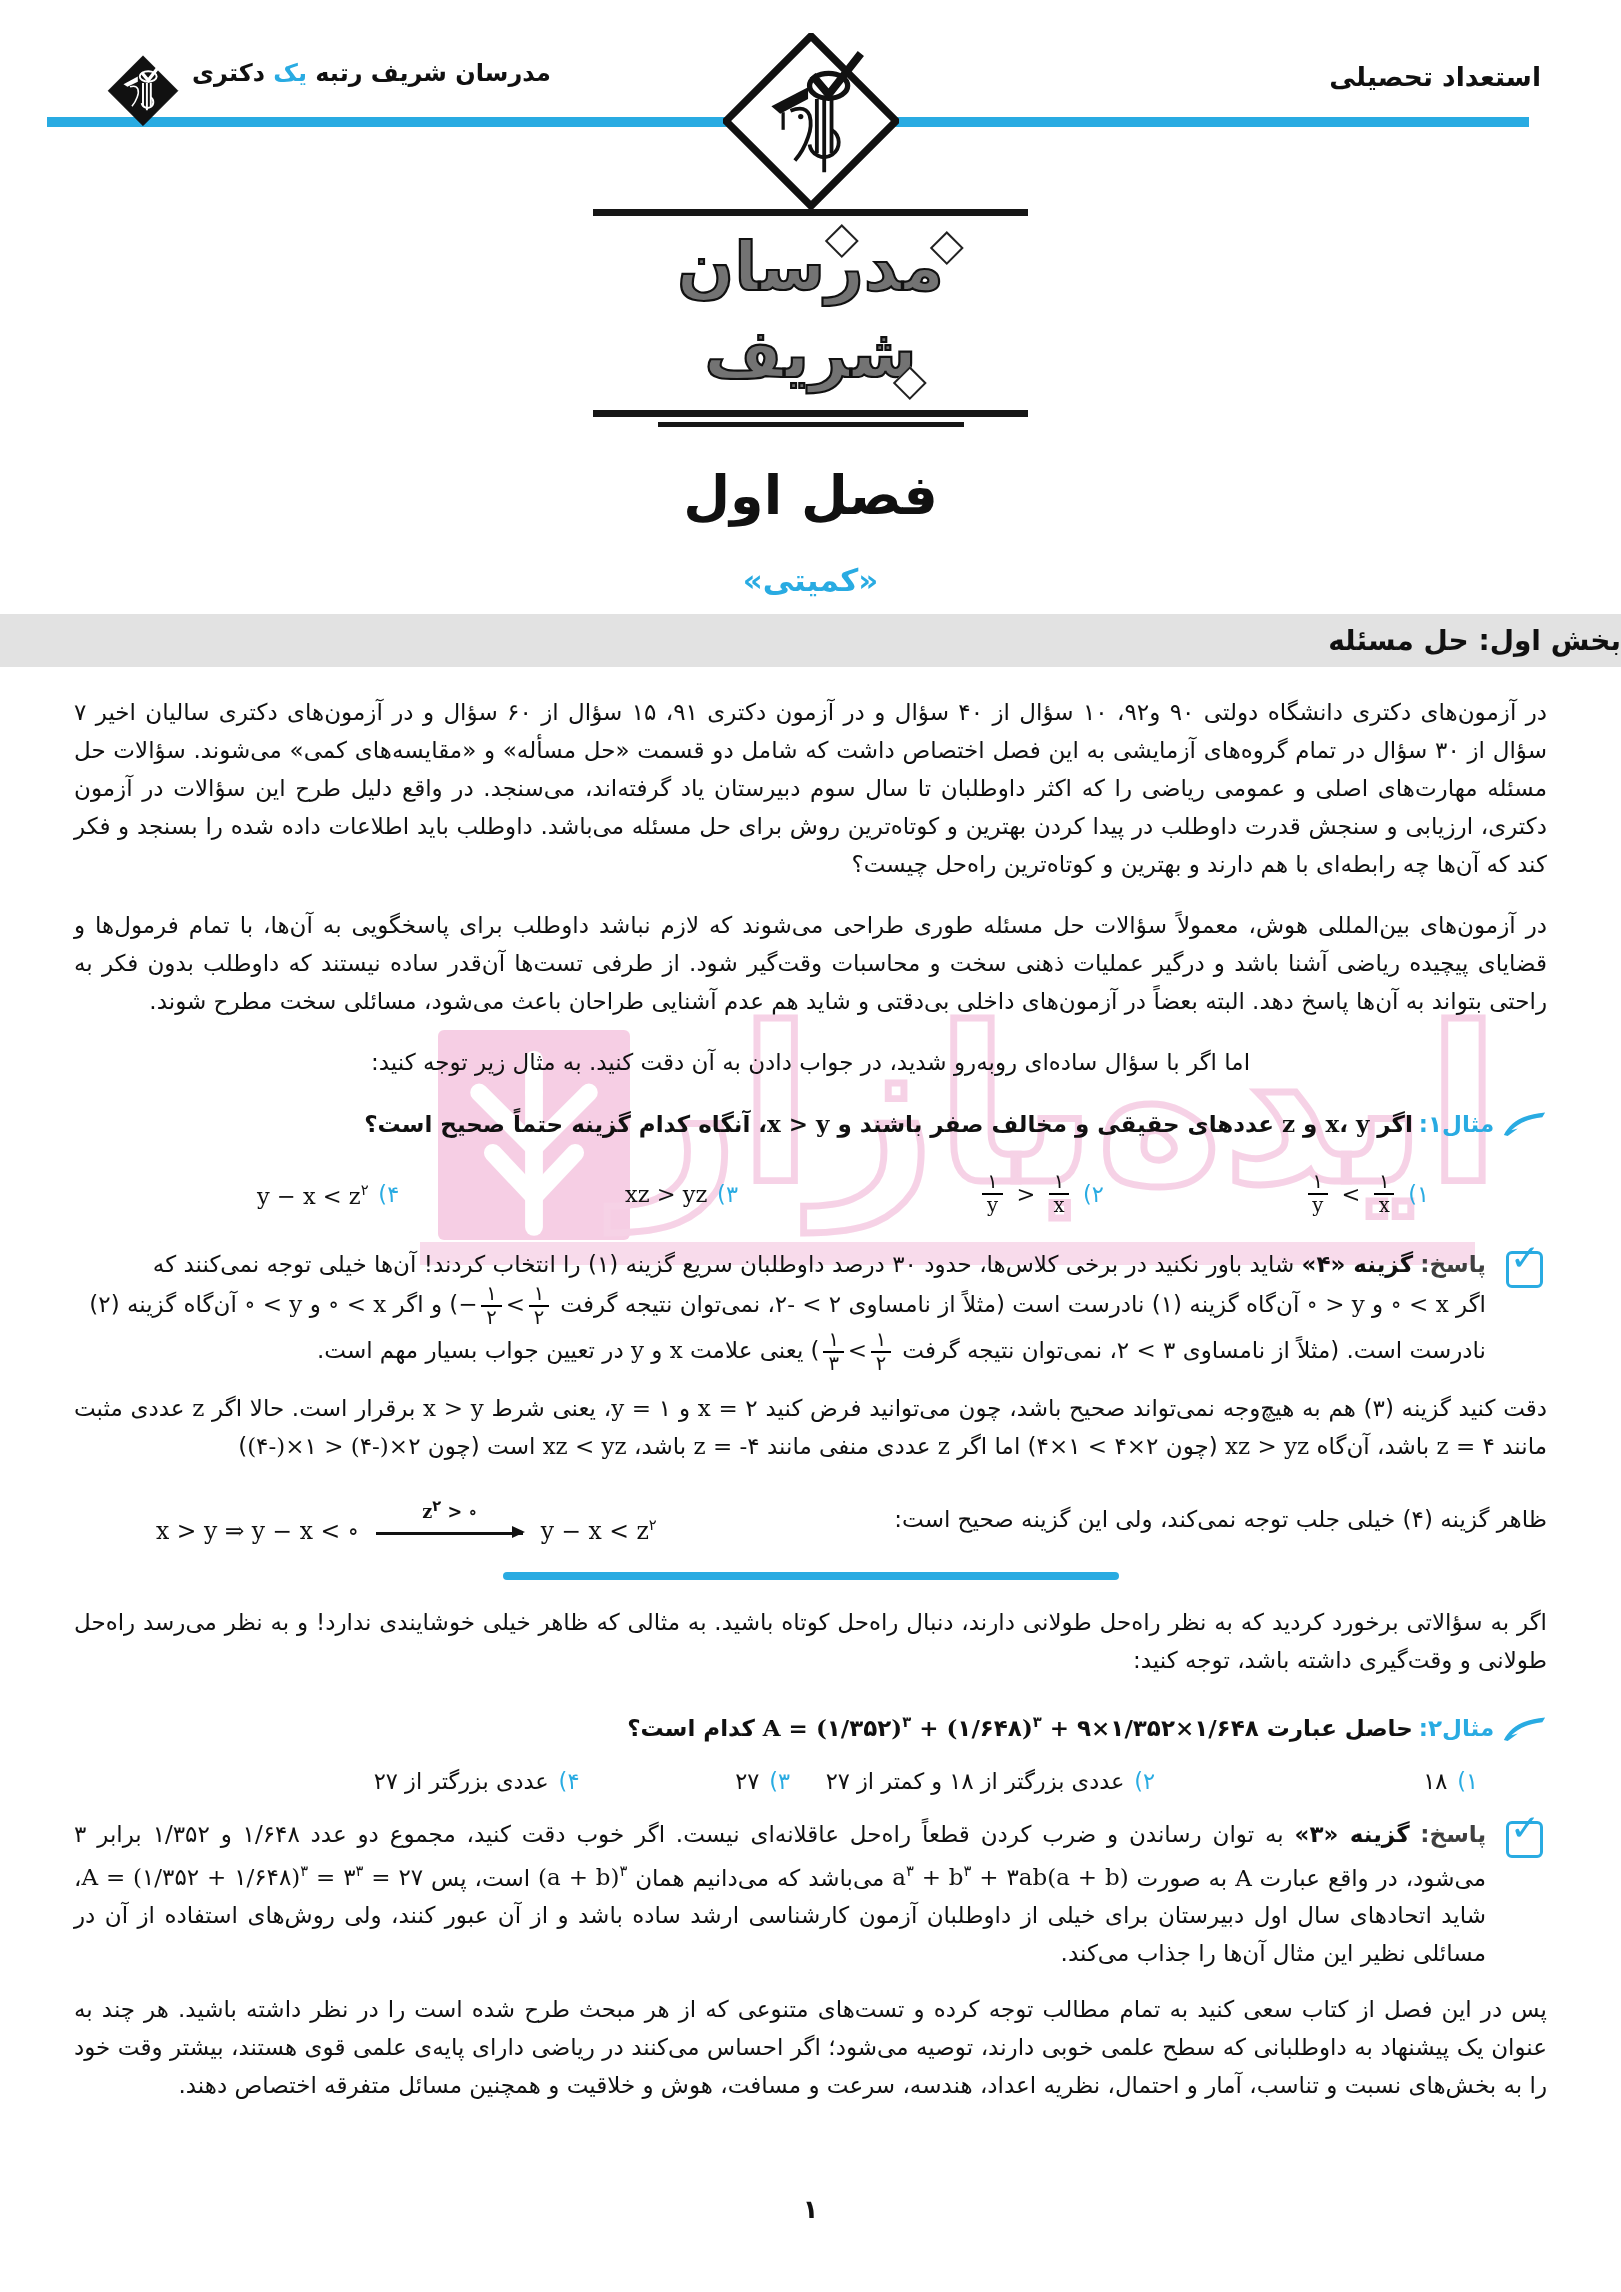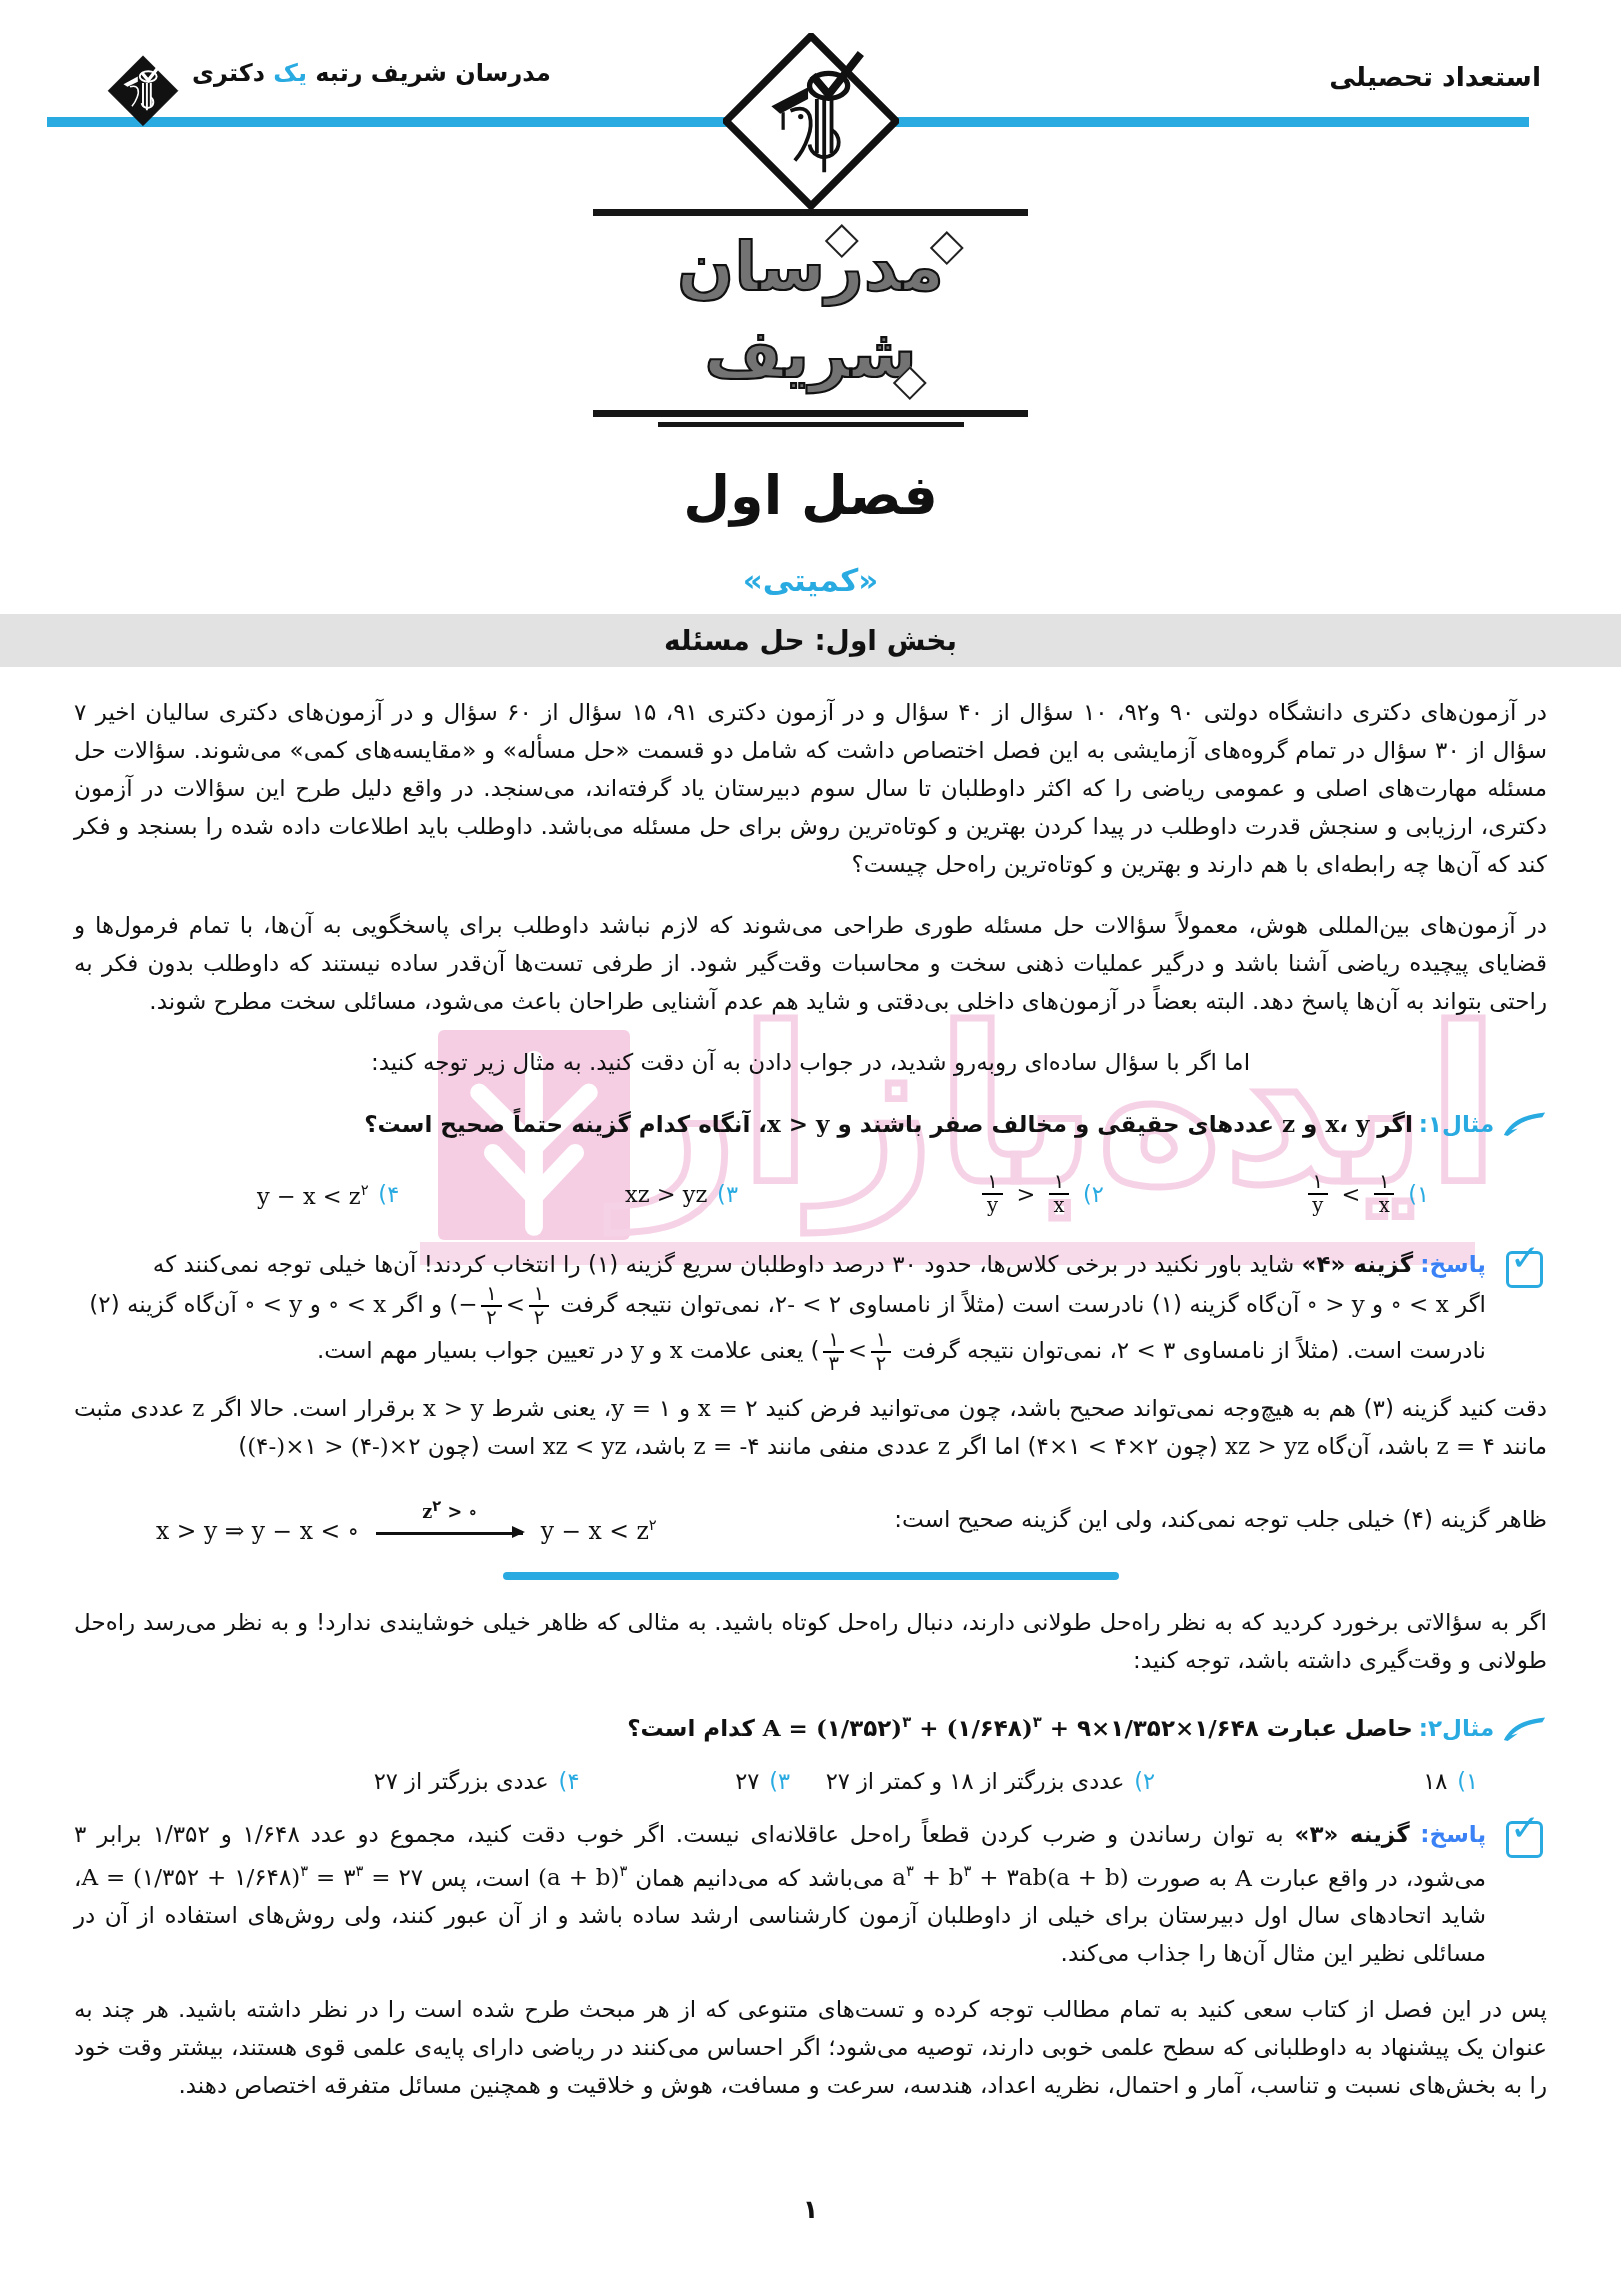--- a/index.html
+++ b/index.html
@@ -17,21 +17,21 @@
   .rule{height:6.9px;background:#161616;}
   .wordmark{font-size:67px;font-weight:bold;text-align:center;color:#737373;
             -webkit-text-stroke:2.2px #111;letter-spacing:2px;padding:7.8px 0 11.8px;line-height:1.3;}
   .rule2{height:4.9px;background:#161616;width:306px;margin:5.9px auto 0;}
   .decor{position:absolute;width:19.6px;height:19.6px;border:2px solid #222;background:#fff;transform:rotate(45deg);}
   .d1{top:27.4px;right:69px;} .d2{top:19.6px;right:174px;} .d3{bottom:33px;right:106px;}
   
   .chapter-title{margin:37px 0 0;font-size:54px;font-weight:bold;text-align:center;}
   .chapter-sub{margin-top:35px;font-size:31px;font-weight:bold;text-align:center;color:#29abe2;}
   .section-bar{margin-top:15.7px;height:53px;line-height:53px;background:#e2e2e2;
-               text-align:center;font-size:28px;font-weight:bold;}
+               text-align:right;font-size:28px;font-weight:bold;}
   
   .content{margin:0 74px;position:relative;z-index:1;}
   .p{font-size:23px;line-height:38px;text-align:justify;}
   .p.center{text-align:center;}
   .mt26{margin-top:25.5px;} .mt14{margin-top:13.7px;}
   .mt10{margin-top:9.8px;} .mt18{margin-top:17.6px;} .mt20{margin-top:19.6px;}
   .m{font-family:"DejaVu Serif","DejaVu Sans",serif;white-space:nowrap;}
   .ltr{direction:ltr;unicode-bidi:isolate;}
   sup{font-size:14.7px;}
   
@@ -47,21 +47,21 @@
   .opts{display:grid;direction:rtl;align-items:center;font-size:22.5px;margin:11.8px 0 3.9px;}
   .opts1{grid-template-columns:24% 27% 25% 24%;padding-right:118px;min-height:78px;}
   .opts2{grid-template-columns:23% 26% 15% 36%;padding-right:69px;min-height:43px;}
   .opt{display:flex;align-items:center;gap:9.8px;white-space:nowrap;}
   .optnum{color:#29abe2;}
   
   .answer{position:relative;padding-right:61px;margin-top:11.8px;}
   .chk{position:absolute;right:3.9px;top:5.9px;width:31px;height:31px;border:3.9px solid #29abe2;
        border-radius:5.9px;}
   .chk-mark{position:absolute;left:1px;top:-13.7px;color:#29abe2;font-size:36px;font-weight:bold;line-height:1;}
-  .ans-label{color:#3b82f6;font-weight:bold;}
+  .ans-label{color:#404040;font-weight:bold;}
   .ans-pick{font-weight:bold;}
   
   .frow{display:flex;justify-content:space-between;align-items:center;margin-top:13.7px;
         font-size:23px;line-height:39px;}
   .formula{direction:ltr;font-family:"DejaVu Serif","DejaVu Sans",serif;font-size:23.5px;
            margin-left:82px;white-space:nowrap;margin-top:17.6px;}
   .arrow-wrap{display:inline-block;position:relative;margin:0 9.8px;vertical-align:middle;}
   .arrow-label{position:absolute;top:-27.4px;left:50%;transform:translateX(-50%);
                font-size:17.6px;white-space:nowrap;font-weight:bold;}
   .arrow-line{display:inline-block;width:147px;height:2.5px;background:#111;position:relative;vertical-align:middle;}

